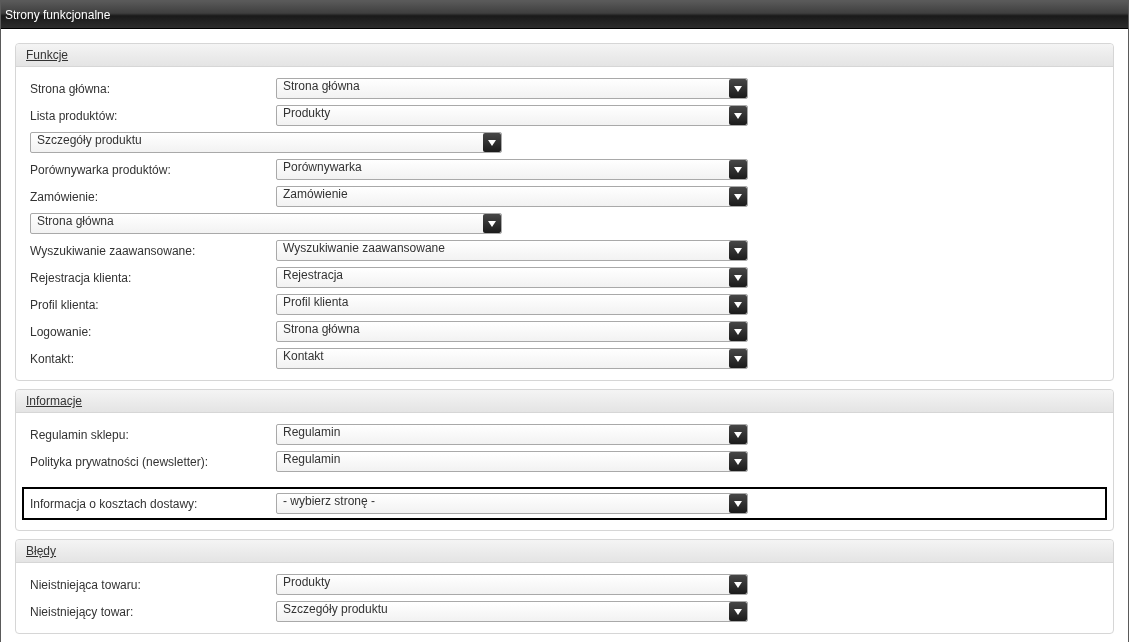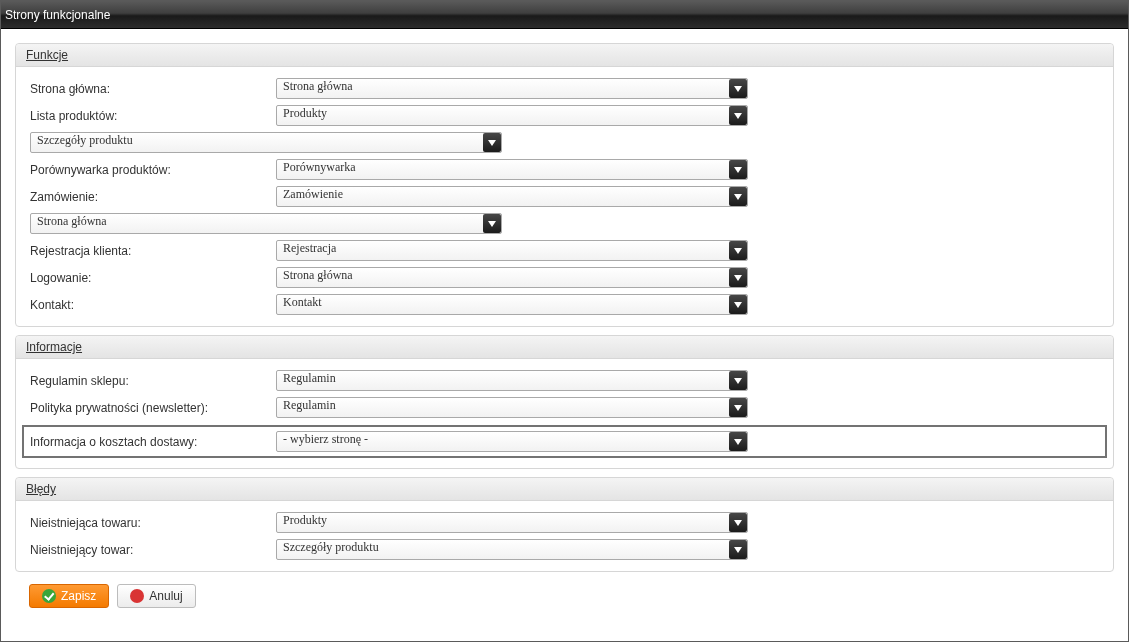--- a/index.html
+++ b/index.html
@@ -47,43 +47,43 @@
   .section-body {
     padding: 10px 14px 6px 14px;
   }
   .row {
     display: flex;
     align-items: center;
     margin-bottom: 4px;
     padding: 1px 0;
   }
   .row.highlighted {
-    border: 2px solid #737373;
+    border: 2px solid #000000;
     padding: 4px 6px;
-    margin: 6px -8px 4px -8px;
+    margin: 14px -8px 4px -8px;
   }
   .row-label {
     width: 246px;
     flex: 0 0 246px;
     font-size: 12px;
     color: #333;
   }
   .select-wrap {
     position: relative;
     width: 472px;
     flex: 0 0 472px;
   }
   .select {
     width: 100%;
     height: 21px;
     border: 1px solid #a9a9a9;
     border-radius: 2px;
     background: linear-gradient(to bottom, #ffffff, #f2f2f2);
     font-size: 12px;
-    font-family: Liberation Serif, serif;
+    font-family: Liberation Sans, sans-serif;
     padding: 0 24px 12px 6px;
     color: #333;
     appearance: none;
     -webkit-appearance: none;
     cursor: pointer;
     text-align: left;
   }
   .select-arrow {
     position: absolute;
     right: 1px;
@@ -187,22 +187,38 @@
               </div></div>
           </div>
           <div class="row">
             <div class="select-wrap"><button class="select" type="button">Strona główna</button><div class="select-arrow">
                 <svg viewBox="0 0 8 6">
                   <path d="M0 0 L8 0 L4 6 Z" fill="#ffffff"></path>
                 </svg>
               </div></div>
           </div>
           <div class="row">
+            <div class="row-label">Wyszukiwanie zaawansowane:</div>
+            <div class="select-wrap"><button class="select" type="button">Wyszukiwanie zaawansowane</button><div class="select-arrow">
+                <svg viewBox="0 0 8 6">
+                  <path d="M0 0 L8 0 L4 6 Z" fill="#ffffff"></path>
+                </svg>
+              </div></div>
+          </div>
+          <div class="row">
             <div class="row-label">Rejestracja klienta:</div>
             <div class="select-wrap"><button class="select" type="button">Rejestracja</button><div class="select-arrow">
+                <svg viewBox="0 0 8 6">
+                  <path d="M0 0 L8 0 L4 6 Z" fill="#ffffff"></path>
+                </svg>
+              </div></div>
+          </div>
+          <div class="row">
+            <div class="row-label">Profil klienta:</div>
+            <div class="select-wrap"><button class="select" type="button">Profil klienta</button><div class="select-arrow">
                 <svg viewBox="0 0 8 6">
                   <path d="M0 0 L8 0 L4 6 Z" fill="#ffffff"></path>
                 </svg>
               </div></div>
           </div>
           <div class="row">
             <div class="row-label">Logowanie:</div>
             <div class="select-wrap"><button class="select" type="button">Strona główna</button><div class="select-arrow">
                 <svg viewBox="0 0 8 6">
                   <path d="M0 0 L8 0 L4 6 Z" fill="#ffffff"></path>

